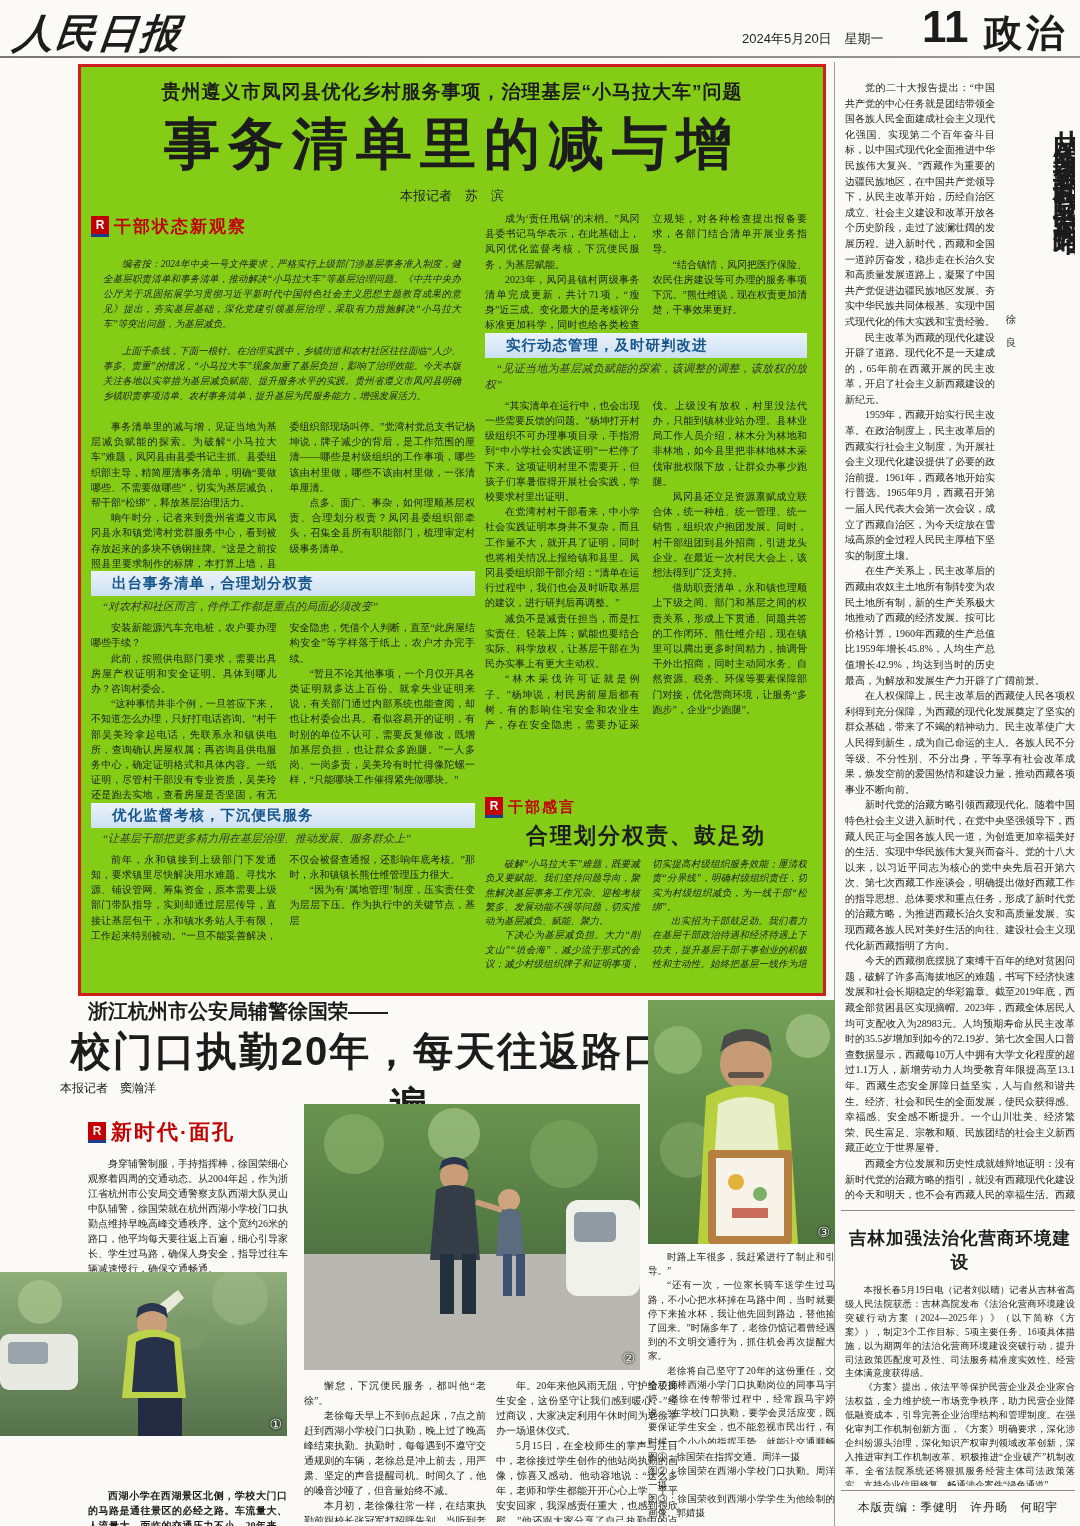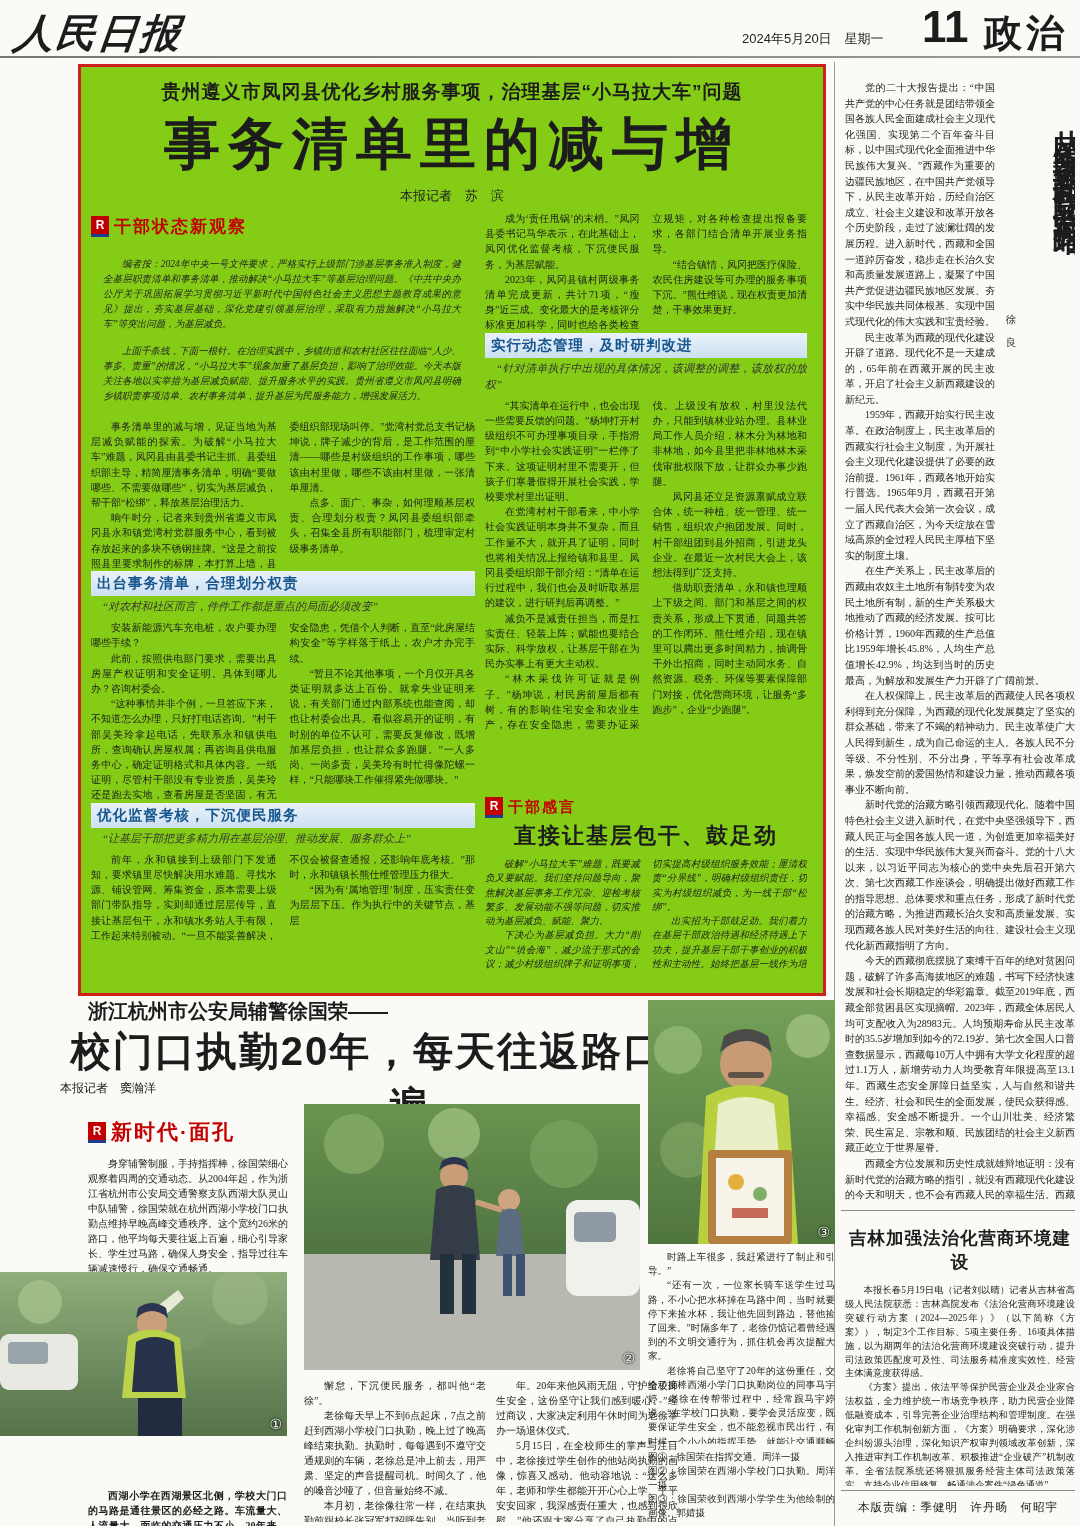--- a/index.html
+++ b/index.html
@@ -29,21 +29,21 @@
   #editor-note{left:10px;top:178px;width:382px;height:166px;font-size:9.5px;line-height:15px;
       font-style:italic;color:#222;text-align:justify;}
   #editor-note p{margin:12px;text-indent:2em;}
   .colflow{column-gap:13px;font-size:10px;line-height:15.2px;text-align:justify;}
   .colflow p{margin:0;}
   .colflow .fl-p{text-indent:2em;}
   #left-cols{left:10px;top:352px;width:384px;height:556px;column-count:2;}
   #right-cols{left:404px;top:144px;width:322px;height:578px;column-count:2;}
   .fl-h{column-span:all;background:linear-gradient(180deg,#eaf2fb,#cce0f2);color:#17568c;
       font-family:"Liberation Sans",sans-serif;font-weight:900;font-size:14.5px;
-      padding:5px 6px;margin:6px 0;letter-spacing:1px;text-indent:0 !important;}
+      padding:5px 21px;margin:6px 0;letter-spacing:1px;text-indent:0 !important;}
   .fl-q{column-span:all;font-style:italic;font-size:11px;line-height:16px;color:#333;
       margin:2px 0 6px 0 !important;text-indent:1em !important;}
   #ganbu{left:404px;top:730px;width:322px;height:186px;}
   #badge-ganbu{position:absolute;left:0;top:0;}
   #badge-ganbu .badge-txt{font-size:15px;}
   #ganbu-headline{position:absolute;left:0;top:24px;width:100%;text-align:center;
       font-size:22px;font-weight:900;letter-spacing:2px;}
   #ganbu-flow{position:absolute;left:0;top:60px;width:322px;height:126px;column-count:2;
       column-gap:12px;font-size:9.5px;line-height:14.3px;font-style:italic;text-align:justify;overflow:hidden;}
   #ganbu-flow p{margin:0;}
@@ -130,35 +130,35 @@
         <p class="fl-h">优化监督考核，下沉便民服务</p>
         <p class="fl-q">“让基层干部把更多精力用在基层治理、推动发展、服务群众上”</p>
         <p class="fl-p">前年，永和镇接到上级部门下发通知，要求镇里尽快解决用水难题。寻找水源、铺设管网、筹集资金，原本需要上级部门带队指导，实则却通过层层传导，直接让基层包干，永和镇水务站人手有限，工作起来特别被动。“一旦不能妥善解决，不仅会被督查通报，还影响年底考核。”那时，永和镇镇长熊仕维管理压力很大。</p>
         <p class="fl-p">“因为有‘属地管理’制度，压实责任变为层层下压。作为执行中的关键节点，基层</p>
       </div>
     <div class="abs hidden-ov colflow" id="right-cols">
         <p class="fl-p">成为‘责任甩锅’的末梢。”凤冈县委书记马华表示，在此基础上，凤冈优化监督考核，下沉便民服务，为基层赋能。</p>
         <p class="fl-p">2023年，凤冈县镇村两级事务清单完成更新，共计71项，“瘦身”近三成。变化最大的是考核评分标准更加科学，同时也给各类检查立规矩，对各种检查提出报备要求，各部门结合清单开展业务指导。</p>
         <p class="fl-p">“结合镇情，凤冈把医疗保险、农民住房建设等可办理的服务事项下沉。”熊仕维说，现在权责更加清楚，干事效果更好。</p>
         <p class="fl-h">实行动态管理，及时研判改进</p>
-        <p class="fl-q">“针对清单执行中出现的具体情况，该调整的调整，该放权的放权”</p>
+        <p class="fl-q">“见证当地为基层减负赋能的探索，该调整的调整，该放权的放权”</p>
         <p class="fl-p">“其实清单在运行中，也会出现一些需要反馈的问题。”杨坤打开村级组织不可办理事项目录，手指滑到“中小学社会实践证明”一栏停了下来。这项证明村里不需要开，但孩子们寒暑假得开展社会实践，学校要求村里出证明。</p>
         <p class="fl-p">在党湾村村干部看来，中小学社会实践证明本身并不复杂，而且工作量不大，就开具了证明，同时也将相关情况上报给镇和县里。凤冈县委组织部干部介绍：“清单在运行过程中，我们也会及时听取基层的建议，进行研判后再调整。”</p>
         <p class="fl-p">减负不是减责任担当，而是扛实责任、轻装上阵；赋能也要结合实际、科学放权，让基层干部在为民办实事上有更大主动权。</p>
         <p class="fl-p">“林木采伐许可证就是例子。”杨坤说，村民房前屋后都有树，有的影响住宅安全和农业生产，存在安全隐患，需要办证采伐。上级没有放权，村里没法代办，只能到镇林业站办理。县林业局工作人员介绍，林木分为林地和非林地，如今县里把非林地林木采伐审批权限下放，让群众办事少跑腿。</p>
         <p class="fl-p">凤冈县还立足资源禀赋成立联合体，统一种植、统一管理、统一销售，组织农户抱团发展。同时，村干部组团到县外招商，引进龙头企业。在最近一次村民大会上，该想法得到广泛支持。</p>
         <p class="fl-p">借助职责清单，永和镇也理顺上下级之间、部门和基层之间的权责关系，形成上下贯通、同题共答的工作闭环。熊仕维介绍，现在镇里可以腾出更多时间精力，抽调骨干外出招商，同时主动同水务、自然资源、税务、环保等要素保障部门对接，优化营商环境，让服务“多跑步”，企业“少跑腿”。</p>
       </div>
 
     <div class="abs" id="ganbu">
       <div class="badge" id="badge-ganbu">
         <span class="badge-icon">R</span>
         <span class="badge-txt">干部感言</span>
       </div>
-      <div id="ganbu-headline">直接让基层包干、鼓足劲</div>
+      <div id="ganbu-headline">合理划分权责、鼓足劲</div>
       <div id="ganbu-flow">
           <p class="fl-p">破解“小马拉大车”难题，既要减负又要赋能。我们坚持问题导向，聚焦解决基层事务工作冗杂、迎检考核繁多、发展动能不强等问题，切实推动为基层减负、赋能、聚力。</p>
           <p class="fl-p">下决心为基层减负担。大力“削文山”“填会海”，减少流于形式的会议；减少村级组织牌子和证明事项，切实提高村级组织服务效能；厘清权责“分界线”，明确村级组织责任，切实为村级组织减负，为一线干部“松绑”。</p>
           <p class="fl-p">出实招为干部鼓足劲。我们着力在基层干部政治待遇和经济待遇上下功夫，提升基层干部干事创业的积极性和主动性。始终把基层一线作为培养、识别干部的平台，推动考核结果与干部选拔任用相衔接，激发基层干部干事创业热情。</p>
         </div>
     </div>
   </div>
 
   <div class="abs" id="right-region">
     <div id="tibet">

